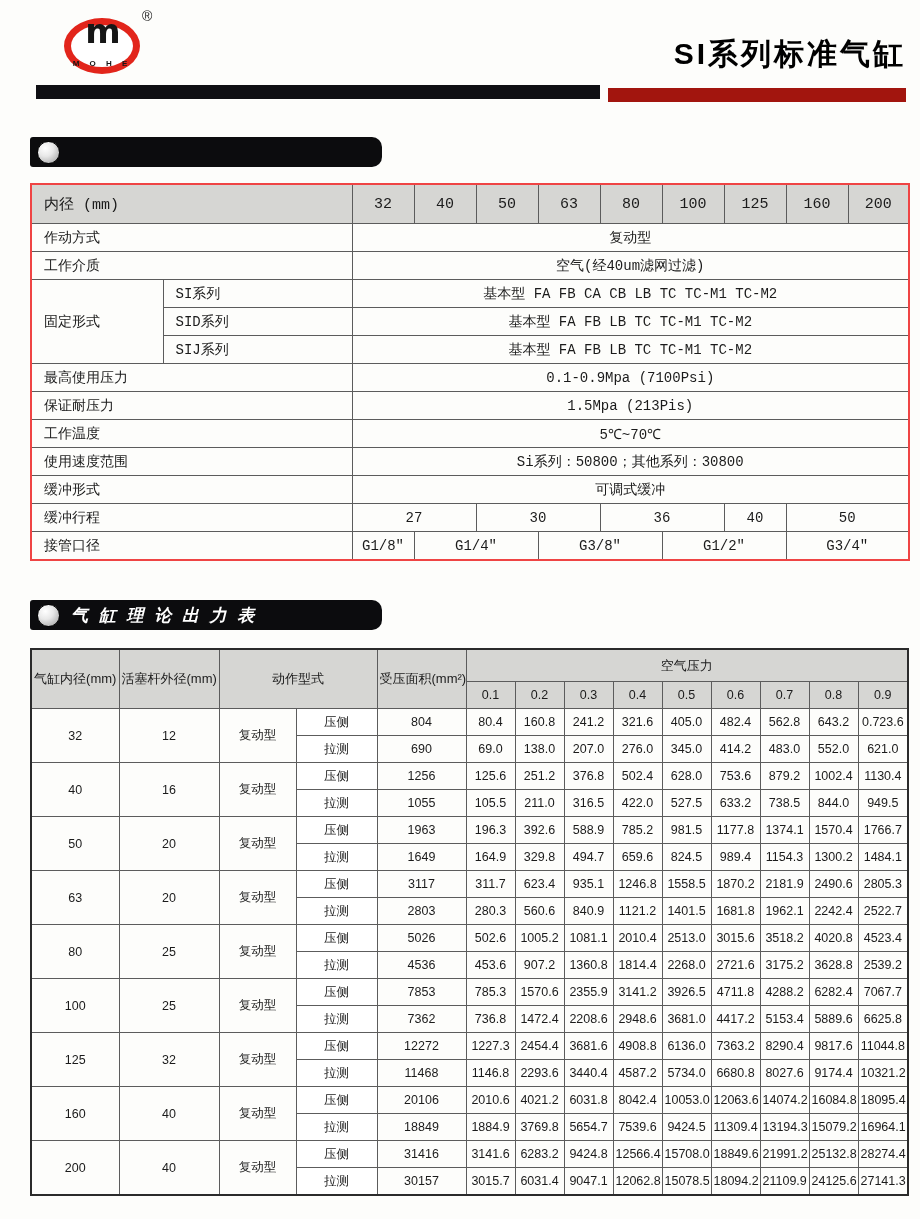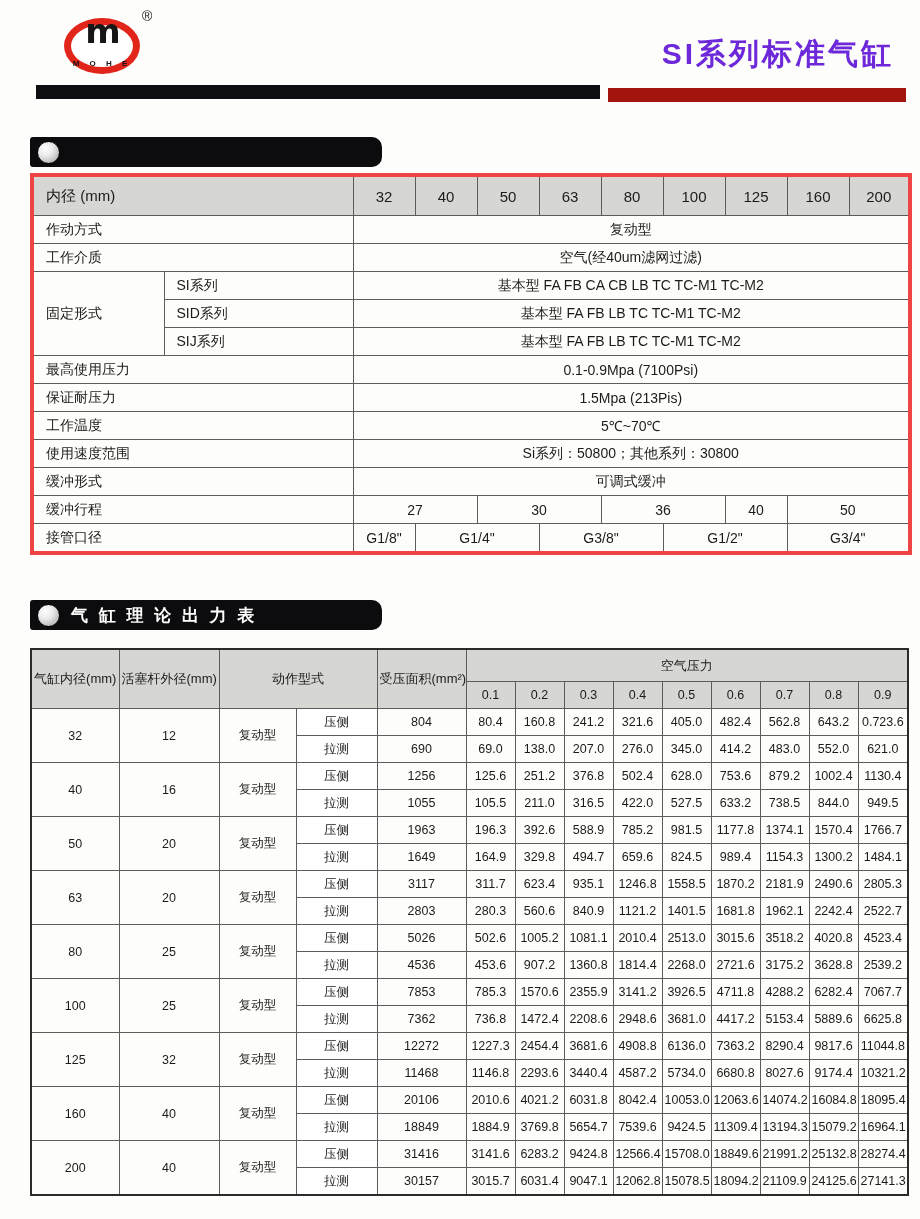--- a/index.html
+++ b/index.html
@@ -27,22 +27,22 @@
     letter-spacing:-2px;color:#161616;margin-top:-4px;
   }
   .logo-name{
     font-size:8px;font-weight:bold;letter-spacing:4px;color:#161616;
     margin-top:17px;
   }
   .reg-mark{position:absolute;left:80px;top:0;font-size:14px;color:#222;}
   .bar-black{position:absolute;left:36px;top:85px;width:564px;height:14px;background:#0f0f13;}
   .bar-red{position:absolute;left:608px;top:88px;width:298px;height:14px;background:#a2150e;}
   .page-title{
-    position:absolute;right:26px;top:34px;
-    font-size:30px;font-weight:bold;letter-spacing:3px;color:#6d28d9;
+    position:absolute;right:14px;top:34px;
+    font-size:30px;font-weight:bold;letter-spacing:3px;color:#000000;
     margin:0;
   }
 
   
   .section-bar{
     position:absolute;left:30px;width:352px;height:30px;
     background:#0c0c0e;color:#fff;
     display:flex;align-items:center;
     border-radius:3px 10px 10px 3px;
   }
@@ -50,37 +50,38 @@
     width:21px;height:21px;border-radius:50%;
     background:radial-gradient(circle at 35% 30%, #ffffff 0%, #e8e8e8 40%, #9a9a9a 100%);
     border:1px solid #050505;
     margin:0 11px 0 7px;
     flex:0 0 auto;
   }
   .section-bar .sec-text{
     font-size:17px;font-weight:bold;letter-spacing:3px;white-space:nowrap;
   }
   #sec-spec{top:137px;}
-  #sec-output{top:600px;}
+  #sec-output{top:600px;font-style:italic;}
 
   
   table{border-collapse:collapse;table-layout:fixed;}
   td,th{
     border:1px solid #5c5c5c;
     text-align:center;vertical-align:middle;
     padding:0 2px;overflow:hidden;white-space:nowrap;
     font-weight:normal;
   }
   .gray{background:#d6d6d3;}
 
   
   .spec-table{
-    position:absolute;left:30px;top:173px;width:878px;
-    border:4px solid #ef4444;
+    position:absolute;left:30px;top:183px;width:878px;
+    border:2px solid #ef4444;
     font-size:14px;
+    font-family:Liberation Mono, monospace;
   }
   .spec-table td,.spec-table th{height:27px;}
   .spec-table .head-row th{height:38px;font-size:15px;}
   .spec-table .lbl{text-align:left;padding-left:12px;}
 
   
   .out-table{
     position:absolute;left:30px;top:648px;width:878px;
     border:2px solid #2b2b2b;
     font-size:12.5px;

